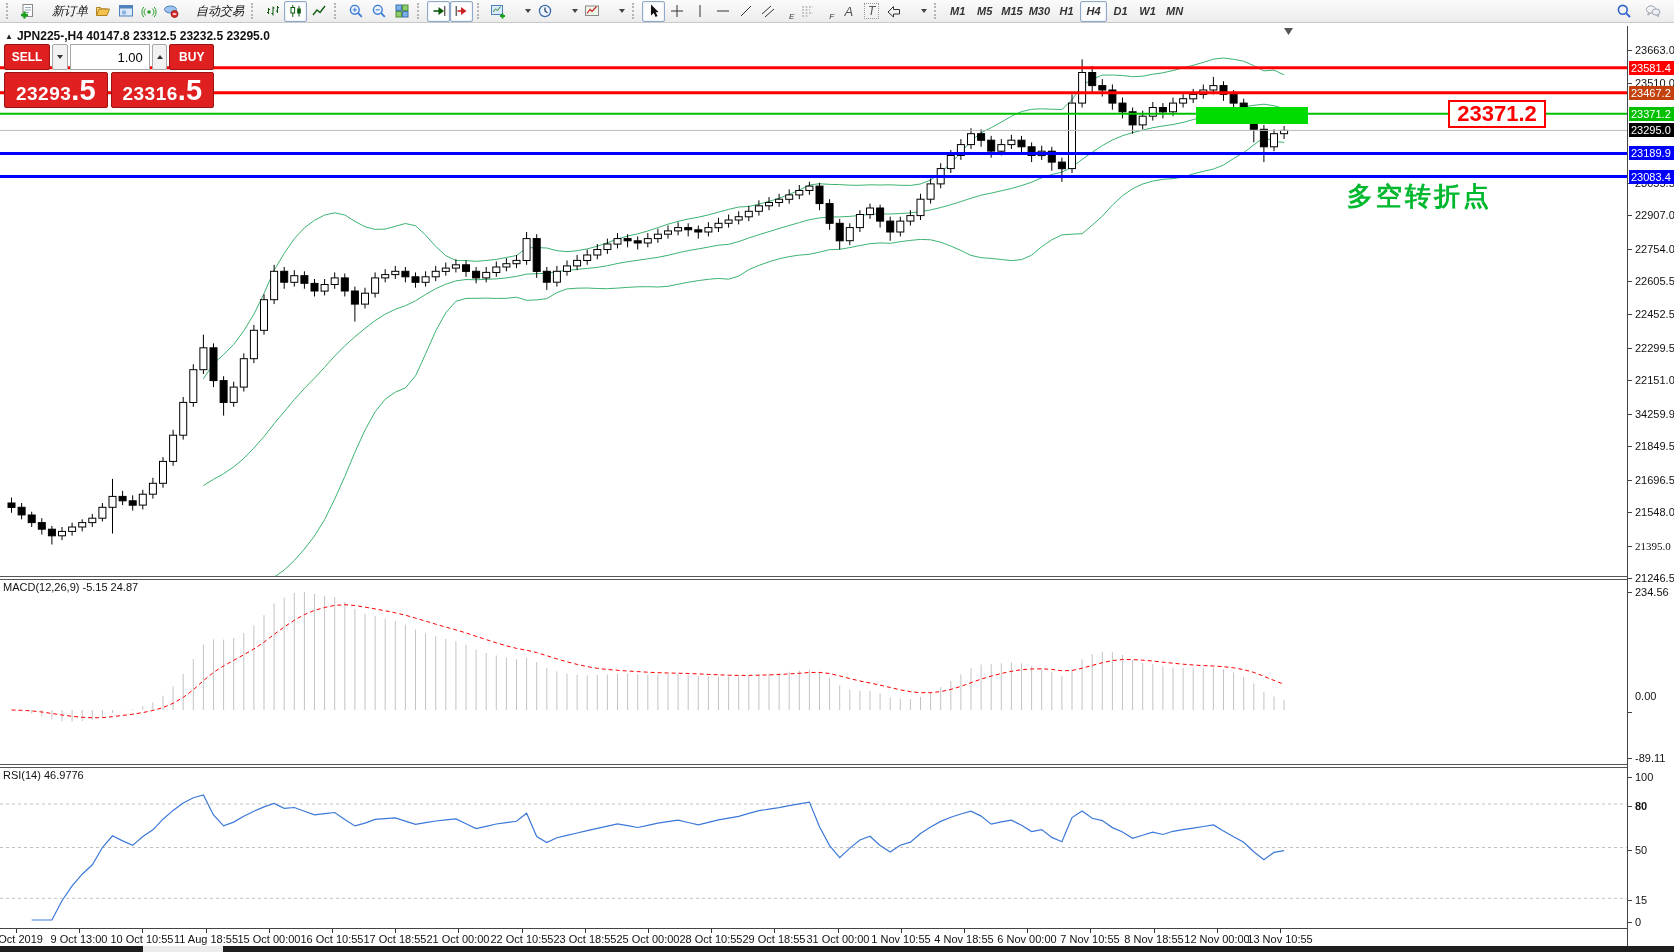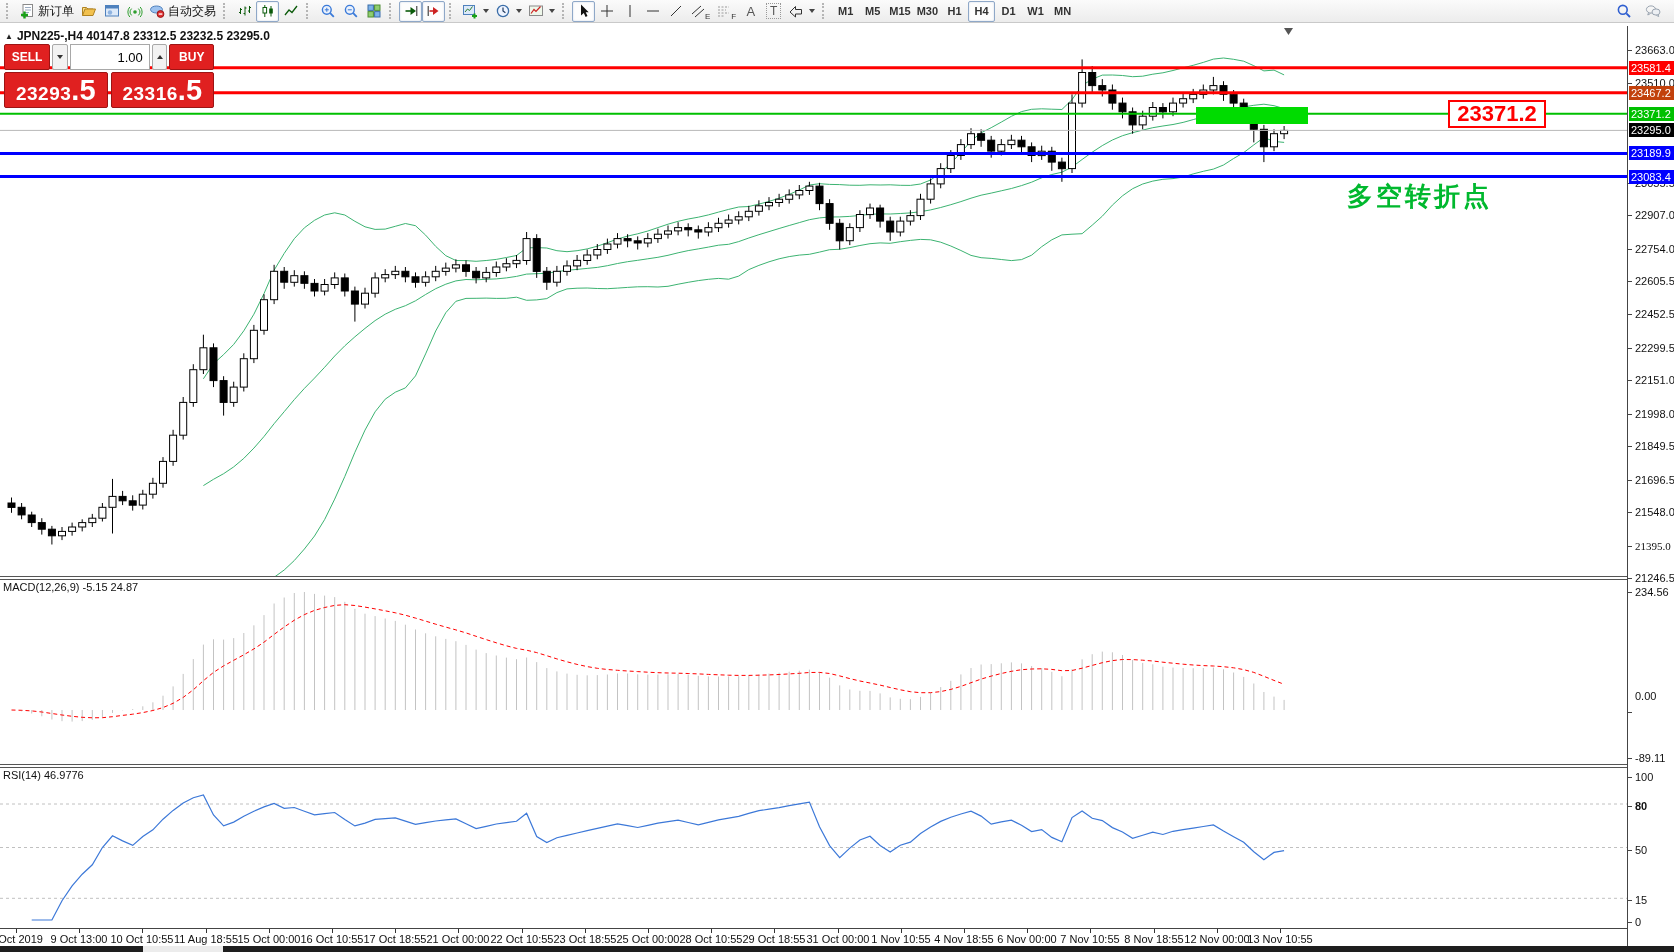--- a/index.html
+++ b/index.html
@@ -1,22 +1,22 @@
 <!DOCTYPE html>
 <html><head>
 <meta charset="utf-8">
 <style>
   html,body{margin:0;padding:0;background:#fff;font-family:"Liberation Sans",sans-serif;}
   #app{position:relative;width:1674px;height:952px;overflow:hidden;background:#fff;}
 
   
   #toolbar{position:absolute;left:0;top:0;width:1674px;height:23px;background:linear-gradient(#fbfbfb,#ececec);
     border-bottom:1px solid #c9c9c9;display:flex;align-items:center;padding:0 2px;box-sizing:border-box;}
-  .tbtn{height:21px;min-width:23px;display:inline-flex;align-items:center;justify-content:center;gap:3px;
-    border:1px solid transparent;border-radius:2px;background:transparent;padding:0 2px;cursor:default;}
+  .tbtn{height:21px;min-width:23px;display:inline-flex;align-items:center;justify-content:center;gap:17px;
+    border:1px solid transparent;border-radius:2px;background:transparent;padding:0 2px;cursor:default;font-style:italic;}
   .tbtn.pressed{background:#fdfdfd;border-color:#8fa8c8;box-shadow:inset 0 0 2px #cdd8e8;}
   .tbtn svg{width:16px;height:16px;flex:0 0 auto;}
   .tlbl{font-size:12px;color:#111;white-space:nowrap;}
   .tfbtn{font-size:11px;font-weight:bold;color:#333;min-width:27px;}
   .grip{width:5px;height:16px;border-left:2px dotted #b5b5b5;margin:0 3px 0 4px;}
   .caret{width:0;height:0;border-left:3px solid transparent;border-right:3px solid transparent;border-top:4px solid #444;margin-left:2px;}
   .iconsub{font-size:8px;color:#333;margin-left:-4px;align-self:flex-end;}
   .tright{margin-left:auto;display:flex;align-items:center;gap:6px;padding-right:8px;}
 
   
@@ -701,21 +701,21 @@
         <div class="ptick" style="top: 217px;">22754.0</div>
         <div class="pdash" style="top: 255px;"></div>
         <div class="ptick" style="top: 249px;">22605.5</div>
         <div class="pdash" style="top: 288px;"></div>
         <div class="ptick" style="top: 282px;">22452.5</div>
         <div class="pdash" style="top: 322px;"></div>
         <div class="ptick" style="top: 316px;">22299.5</div>
         <div class="pdash" style="top: 354px;"></div>
         <div class="ptick" style="top: 348px;">22151.0</div>
         <div class="pdash" style="top: 388px;"></div>
-        <div class="ptick" style="top: 382px;">21998.0</div>
+        <div class="ptick" style="top: 382px;">34259.9</div>
         <div class="pdash" style="top: 420px;"></div>
         <div class="ptick" style="top: 414px;">21849.5</div>
         <div class="pdash" style="top: 454px;"></div>
         <div class="ptick" style="top: 448px;">21696.5</div>
         <div class="pdash" style="top: 486px;"></div>
         <div class="ptick" style="top: 480px;">21548.0</div>
         <div class="pdash" style="top: 520px;"></div>
         <div class="ptick" style="top: 514px; font-family: Liberation Serif, serif;">21395.0</div>
         <div class="pdash" style="top: 552px;"></div>
         <div class="ptick" style="top: 546px;">21246.5</div>

